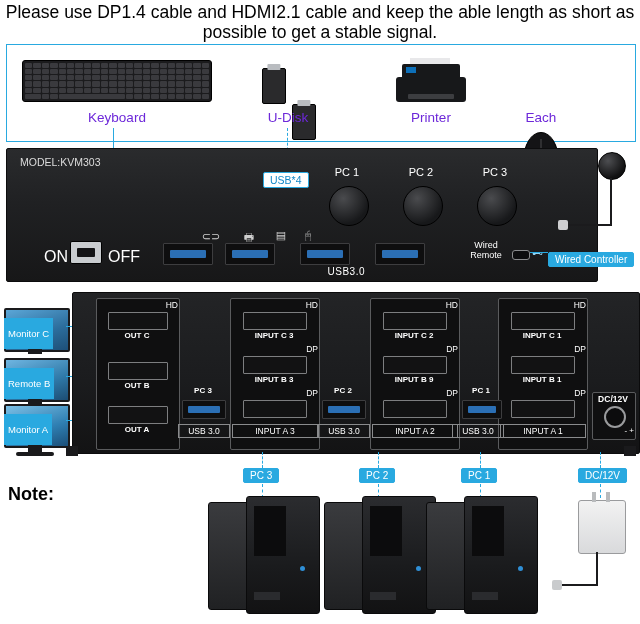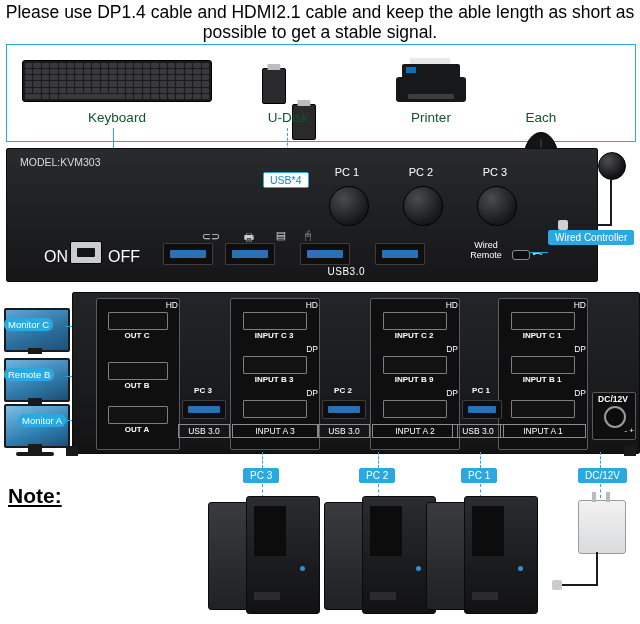--- a/index.html
+++ b/index.html
@@ -23,21 +23,21 @@
     color:#000;
   }
 
   
   #top-box{
     left:6px;top:44px;width:628px;height:96px;
     border:1px solid #29a9e0;
     background:#fff;
   }
   .dev-label{
-    font-size:13.5px;text-align:center;color:#14532d;
+    font-size:13.5px;text-align:center;color:#6d28d9;
   }
 
   
   .kbd{
     background:#1b1b1d;border-radius:3px;border:1px solid #000;
     display:grid;grid-template-rows:repeat(6,1fr);gap:1px;padding:2px;
     box-sizing:border-box;
   }
   .kbd-row{display:grid;grid-template-columns:repeat(22,1fr);gap:1px;}
   .key{background:#3a3a3e;border-radius:1px;}
@@ -111,21 +111,21 @@
   .remote-head{
     width:26px;height:26px;border-radius:50%;
     background:radial-gradient(circle at 35% 30%,#4d4e51,#101011 70%);
     border:1px solid #000;
   }
 
   
   .mon-screen{border:2px solid #1a1a1c;border-radius:2px;}
   .mon-stand{background:#1a1a1c;}
   .mon-tag{
-    background:#29a9e0;color:#fff;font-size:9.5px;padding:1px 4px;border-radius:6px;
+    background:#29a9e0;color:#fff;font-size:9.5px;padding:10px 4px;border-radius:0;
   }
 
   
   #back{
     left:72px;top:292px;width:566px;height:160px;
     background:linear-gradient(180deg,#232426 0%,#1b1c1e 55%,#131314 100%);
     border:1px solid #0b0b0c;border-radius:2px;
   }
   .port-box{
     background:#0f0f10;border:1px solid #5a5b5d;border-radius:2px;
@@ -162,21 +162,21 @@
   .adapter{
     background:linear-gradient(180deg,#f2f2f2,#d9dadc);
     border:1px solid #9a9b9d;border-radius:3px;
   }
   .adapter-prongs{background:#b9bbbd;}
 
   
   #note{
     left:8px;top:484px;width:210px;
   }
-  #note-title{font-size:21px;font-weight:bold;text-decoration:underline;}
+  #note-title{font-size:18px;font-weight:bold;}
   #note-text{font-size:14.5px;line-height:17px;}
 
   
   .vline{background:#29a9e0;width:1px;}
   .hline{background:#29a9e0;height:1px;}
   .dash-v{border-left:1px dashed #29a9e0;width:0;}
 </style>
 </head>
 <body>
 
@@ -385,35 +385,35 @@
   <span>Wired</span><br>
   <span>Remote</span>
 </div>
 <div class="abs" style="left:512px;top:250px;width:16px;height:8px;background:#0d0d0e;border:1px solid #8a8b8d;border-radius:3px;"></div>
 <div class="abs" style="left:532px;top:247px;color:#8fd3f4;font-size:11px;">⊷</div>
 
 <div class="abs remote-head" style="left:598px;top:152px;"></div>
 <div class="abs" style="left:610px;top:178px;width:2px;height:48px;background:#1b1b1d;"></div>
 <div class="abs" style="left:564px;top:224px;width:48px;height:2px;background:#1b1b1d;"></div>
 <div class="abs" style="left:558px;top:220px;width:10px;height:10px;background:#cfcfd1;border-radius:2px;"></div>
-<div class="abs badge-blue" style="left:548px;top:230px;">Wired Controller</div>
+<div class="abs badge-blue" style="left:548px;top:252px;">Wired Controller</div>
 <div class="abs hline" style="left:530px;top:252px;width:18px;"></div>
 
 <div class="abs mon-screen" style="left:4px;top:308px;width:62px;height:40px;background:linear-gradient(160deg,#5ba7d8,#2c6d9c 60%,#1d4f78);"></div>
 <div class="abs mon-stand" style="left:28px;top:348px;width:14px;height:6px;"></div>
 <div class="abs mon-tag" style="left:4px;top:318px;">Monitor C</div>
 
 <div class="abs mon-screen" style="left:4px;top:358px;width:62px;height:40px;background:linear-gradient(160deg,#6fb6e2,#2f79a8 60%,#1c4d74);"></div>
 <div class="abs mon-stand" style="left:28px;top:398px;width:14px;height:6px;"></div>
 <div class="abs mon-tag" style="left:4px;top:368px;">Remote B</div>
 
 <div class="abs mon-screen" style="left:4px;top:404px;width:62px;height:40px;background:linear-gradient(160deg,#7cc0e6,#2f7fb2 60%,#1b4f79);"></div>
 <div class="abs mon-stand" style="left:28px;top:444px;width:14px;height:8px;"></div>
 <div class="abs" style="left:16px;top:452px;width:38px;height:4px;background:#1a1a1c;border-radius:2px;"></div>
-<div class="abs mon-tag" style="left:18px;top:414px;">Monitor A</div>
+<div class="abs mon-tag" style="left:4px;top:414px;">Monitor A</div>
 
 <div class="abs hline" style="left:66px;top:326px;width:20px;"></div>
 <div class="abs hline" style="left:66px;top:376px;width:20px;"></div>
 <div class="abs hline" style="left:66px;top:420px;width:20px;"></div>
 
 <div class="abs" id="back"></div>
 <div class="abs" style="left:66px;top:446px;width:12px;height:10px;background:#1a1a1c;"></div>
 <div class="abs" style="left:624px;top:446px;width:12px;height:10px;background:#1a1a1c;"></div>
 
 <div class="abs port-box" style="left:96px;top:298px;width:82px;height:150px;"></div>

